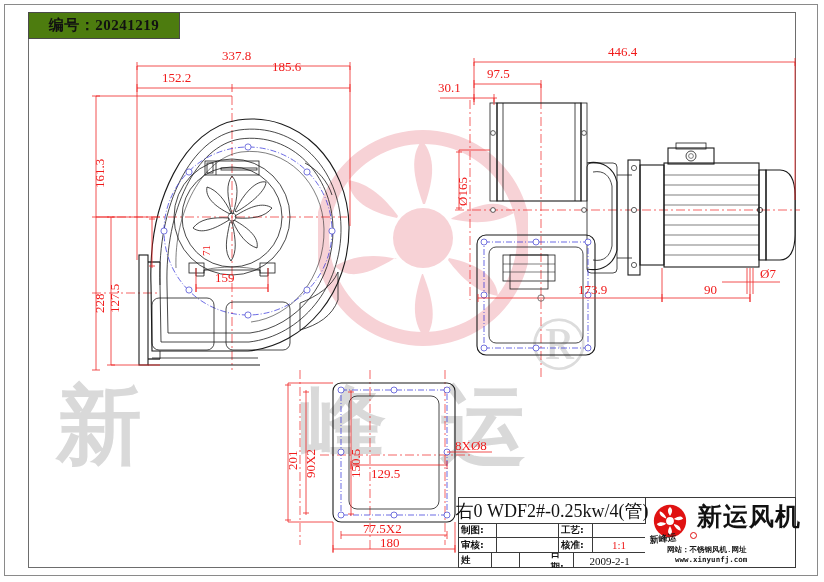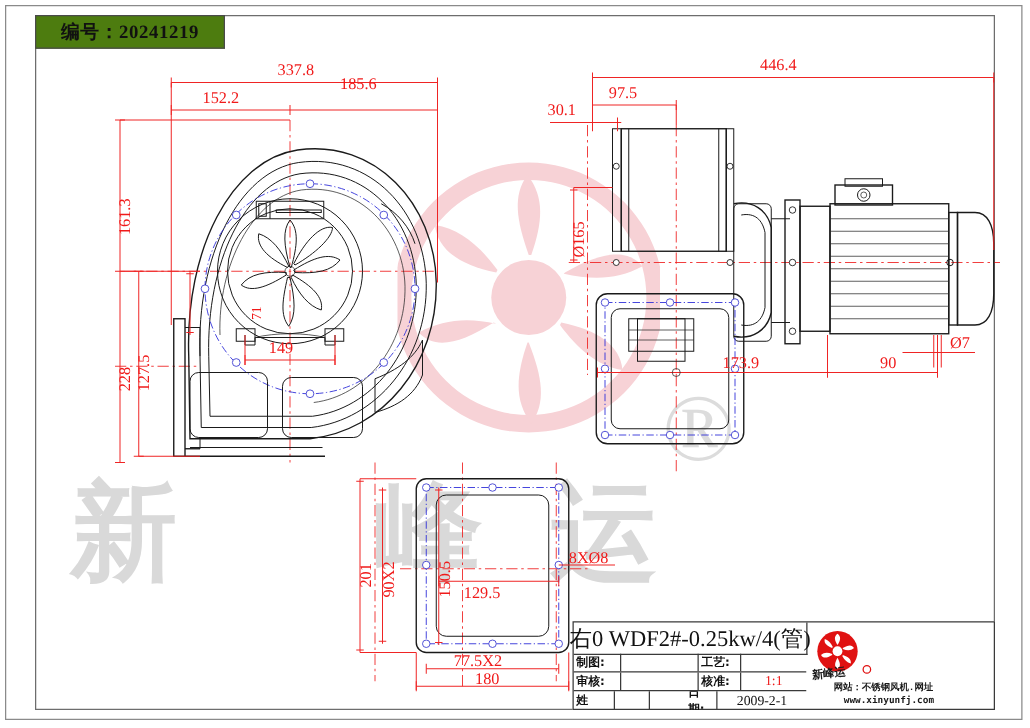--- a/index.html
+++ b/index.html
@@ -363,21 +363,21 @@
     <span>编号：20241219</span>
   </div>
 
   <div class="dt" style="left:222px;top:48px;">337.8</div>
   <div class="dt" style="left:162px;top:70px;">152.2</div>
   <div class="dt" style="left:272px;top:59px;">185.6</div>
   <div class="dt v" style="left:92px;top:188px;transform:rotate(-90deg);">161.3</div>
   <div class="dt v" style="left:107px;top:313px;transform:rotate(-90deg);">127.5</div>
   <div class="dt v" style="left:92px;top:313px;transform:rotate(-90deg);">228</div>
   <div class="dt v" style="left:200px;top:256px;transform:rotate(-90deg);font-size:11px;">71</div>
-  <div class="dt" style="left:215px;top:270px;">149</div>
+  <div class="dt" style="left:215px;top:270px;">159</div>
 
   <div class="dt" style="left:608px;top:44px;">446.4</div>
   <div class="dt" style="left:487px;top:66px;">97.5</div>
   <div class="dt" style="left:438px;top:80px;">30.1</div>
   <div class="dt v" style="left:455px;top:206px;transform:rotate(-90deg);">Ø165</div>
   <div class="dt" style="left:578px;top:282px;">173.9</div>
   <div class="dt" style="left:704px;top:282px;">90</div>
   <div class="dt" style="left:760px;top:266px;">Ø7</div>
 
   <div class="dt v" style="left:285px;top:470px;transform:rotate(-90deg);">201</div>
@@ -421,18 +421,19 @@
           <path d="M20 14 C17 9.5 16.5 6 20 3.5 C23.5 6 23 9.5 20 14 Z"></path>
           <path d="M25 17 C30 14 33.5 13.5 35.5 17 C32.5 19.6 29 19.5 25 17.8 Z"></path>
           <path d="M25 23.5 C30 25 33 27.5 32.5 31.5 C28.8 30.5 26.5 27.8 24.6 24.6 Z"></path>
           <path d="M20 26 C22.5 30.5 23.5 34 20 36.5 C16.5 34 17.5 30.5 20 26 Z"></path>
           <path d="M15 23.5 C10 26.5 6.5 27 4.5 23.5 C7.5 20.8 11 21 15 22.6 Z"></path>
           <path d="M15 17 C10 15 7 12.5 8 8.5 C11.7 9.8 13.8 12.5 15.5 15.8 Z"></path>
         </g>
       </svg>
       <div class="logo-sub">新峰运</div>
       <div class="logo-dot"></div>
+      <div class="logo-main">新运风机</div>
       <div class="logo-w1">网站：不锈钢风机.网址</div>
       <div class="logo-w2">www.xinyunfj.com</div>
     </div>
   </div>
 
 </div>
 
 </body></html>

